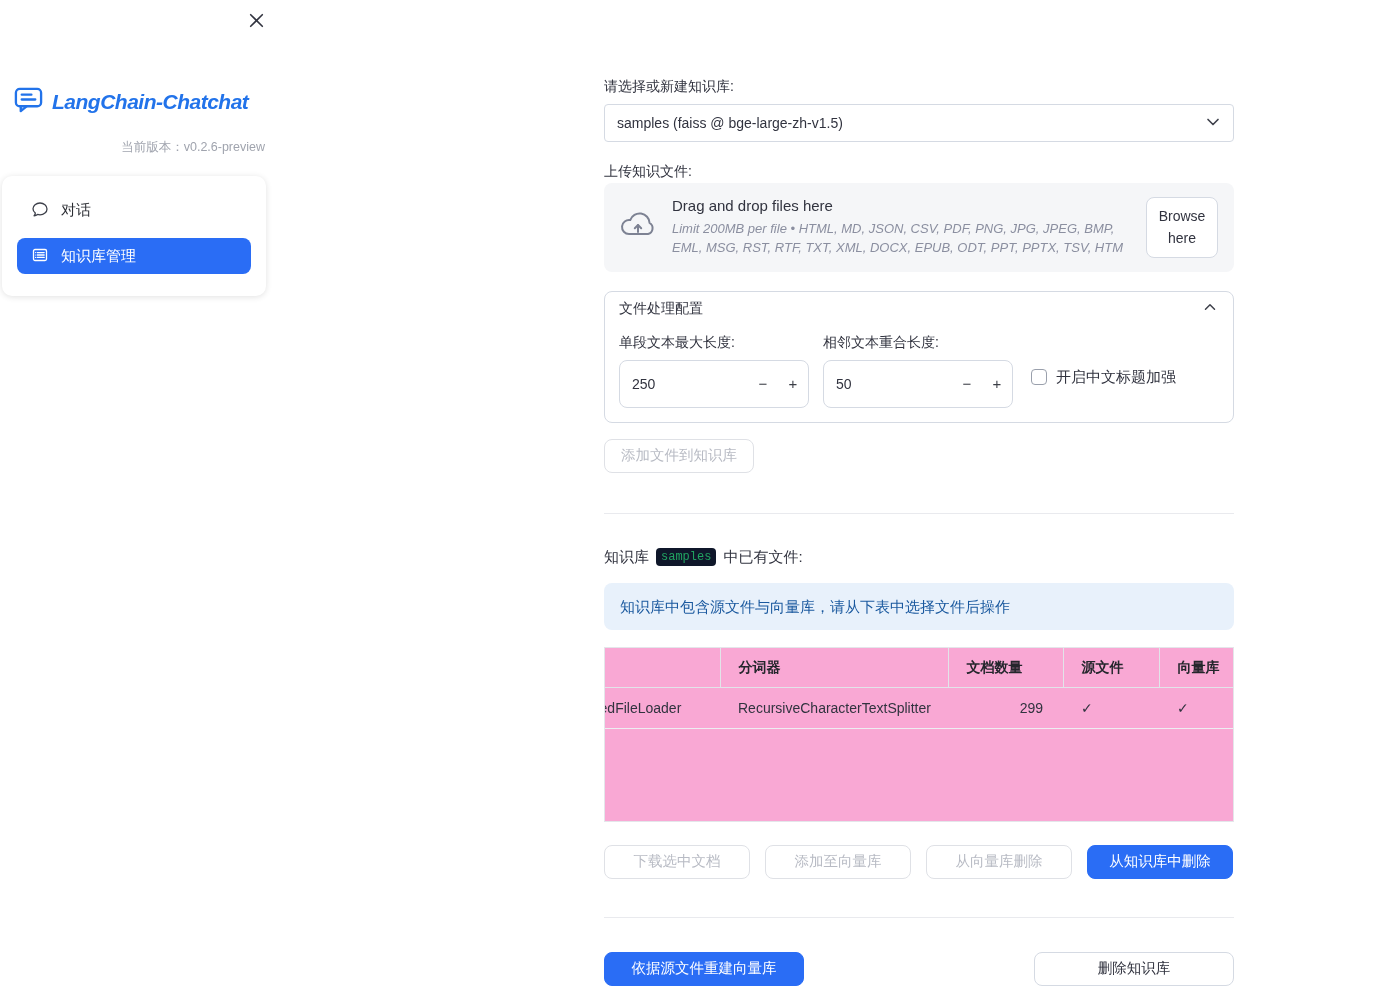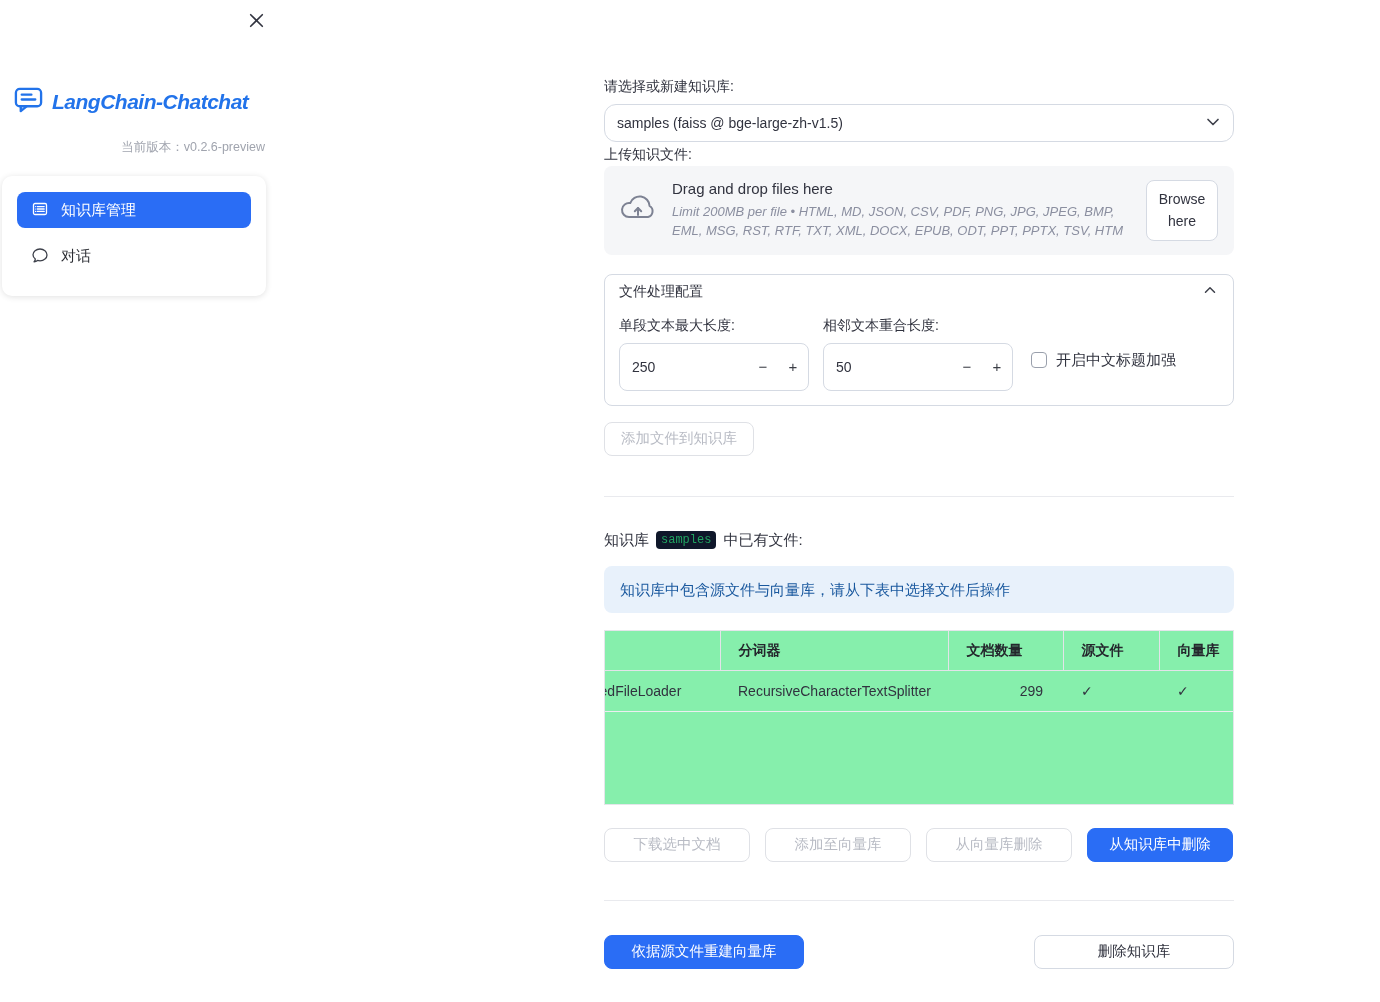--- a/index.html
+++ b/index.html
@@ -23,23 +23,23 @@
   .menu-item.active { background:var(--primary,#2a6df5); color:#fff; font-weight:500; }
   .menu-item svg { flex:0 0 auto; }
 
   
   .main { flex:1; position:relative; background:#fff; }
   .content { width:630px; margin-left:324px; padding-top:76px; }
 
   .w-label { font-size:14px; line-height:20px; color:#31333f; margin-bottom:8px; }
   .mb-small { margin-bottom:2px; }
 
-  .selectbox { height:38px; border:1px solid var(--border,#d5dae3); border-radius:12px;
+  .selectbox { height:38px; border:1px solid var(--border,#d5dae3); border-radius:4px;
     background:#fff; display:flex; align-items:center; justify-content:space-between;
-    padding:0 10px 0 12px; font-size:14px; cursor:pointer; margin-bottom:2px; }
+    padding:0 10px 0 12px; font-size:14px; cursor:pointer; margin-bottom:19px; }
 
   .uploader { margin-top:2px; min-height:84px; background:#f5f6f8; border-radius:8px;
     padding:14px 16px; display:flex; align-items:center; gap:16px; margin-bottom:19px; }
   .up-texts { flex:1; }
   .drag-text { font-size:15px; margin-bottom:6px; color:#31333f; }
   .limit-text { font-size:13px; color:#8b8fa0; line-height:1.45; max-width:480px;font-style:italic; }
   .browse-btn { flex:0 0 72px; min-height:52px; background:#fff; border:1px solid var(--border,#d5dae3);
     border-radius:8px; font-size:14px; color:#31333f; padding:7px 9px; line-height:1.6; cursor:pointer;
     font-family:inherit; }
 
@@ -66,21 +66,21 @@
 
   .divider { border:none; border-top:1px solid #e9eaee; margin:40px 0 0; }
 
   .existing-line { margin-top:34px; display:flex; align-items:center; gap:7px; font-size:15px; }
   .code-chip { font-family:"Liberation Mono","DejaVu Sans Mono",monospace; font-size:12px;
     color:var(--code-green,#21a361); background:#0f172a; padding:2px 5px; border-radius:4px; }
 
   .info-banner { margin-top:16px; background:var(--info-bg,#e8f1fb); color:var(--info-text,#19589e);
     border-radius:8px; padding:14px 16px; font-size:15px; line-height:19px; }
 
-  .table-wrap { margin-top:17px; height:175px; border:1px solid #e4e6ea; overflow:hidden; background:#86efac; }
+  .table-wrap { margin-top:17px; height:175px; border:1px solid #e4e6ea; overflow:hidden; background:#f9a8d4; }
   .grid { width:717px; margin-left:-88px; border-collapse:collapse; table-layout:fixed; font-size:14px; }
   .grid th { height:40px; font-weight:700; text-align:left; padding:0 18px;
     border-bottom:1px solid #e2e4e9; color:#24262c; white-space:nowrap; overflow:hidden; }
   .grid th + th { border-left:1px solid #e2e4e9; }
   .grid td { height:41px; padding:0 18px; border-bottom:1px solid #eceef1; white-space:nowrap; overflow:hidden; }
   .col-loader { width:203px; } .col-splitter { width:228px; } .col-count { width:115px; }
   .col-source { width:96px; } .col-vector { width:75px; }
   .num { text-align:right; padding-right:20px !important; }
 
   .actions { margin-top:23px; display:flex; gap:15px; }
@@ -108,39 +108,39 @@
           <path d="M9 11h10M9 16h14"></path>
           <path d="M8 23v5l6-5"></path>
         </svg>
       </span>
       <span class="logo-text">LangChain-Chatchat</span>
     </div>
 
     <div class="version">当前版本：v0.2.6-preview</div>
 
     <nav class="menu-card">
+      <div class="menu-item">
+        <span>
+          <svg width="16" height="16" viewBox="0 0 16 16" fill="none" stroke="#3d404a" stroke-width="1.3" stroke-linejoin="round">
+            <path d="M8 2C4.1 2 1 4.6 1 7.8c0 1.7.9 3.2 2.3 4.3-.1.8-.5 2-1.2 2.7 1.3-.2 2.6-.8 3.4-1.4.8.2 1.6.4 2.5.4 3.9 0 7-2.6 7-5.9S11.9 2 8 2z"></path>
+          </svg>
+        </span>
+        <span>对话</span>
+      </div>
       <div class="menu-item active">
         <span>
           <svg width="16" height="16" viewBox="0 0 16 16" fill="none" stroke="#ffffff" stroke-width="1.3" stroke-linecap="round">
             <rect x="1.5" y="2.5" width="13" height="11" rx="1.5"></rect>
             <path d="M5.2 5.6h7M5.2 8h7M5.2 10.4h7"></path>
             <circle cx="3.5" cy="5.6" r="0.55" fill="#ffffff" stroke="none"></circle>
             <circle cx="3.5" cy="8" r="0.55" fill="#ffffff" stroke="none"></circle>
             <circle cx="3.5" cy="10.4" r="0.55" fill="#ffffff" stroke="none"></circle>
           </svg>
         </span>
         <span>知识库管理</span>
-      </div>
-      <div class="menu-item">
-        <span>
-          <svg width="16" height="16" viewBox="0 0 16 16" fill="none" stroke="#3d404a" stroke-width="1.3" stroke-linejoin="round">
-            <path d="M8 2C4.1 2 1 4.6 1 7.8c0 1.7.9 3.2 2.3 4.3-.1.8-.5 2-1.2 2.7 1.3-.2 2.6-.8 3.4-1.4.8.2 1.6.4 2.5.4 3.9 0 7-2.6 7-5.9S11.9 2 8 2z"></path>
-          </svg>
-        </span>
-        <span>对话</span>
       </div>
     </nav>
   </aside>
 
   <main class="main">
     <div class="content">
 
       <div class="w-label">请选择或新建知识库:</div>
       <div class="selectbox">
         <span>samples (faiss @ bge-large-zh-v1.5)</span>

